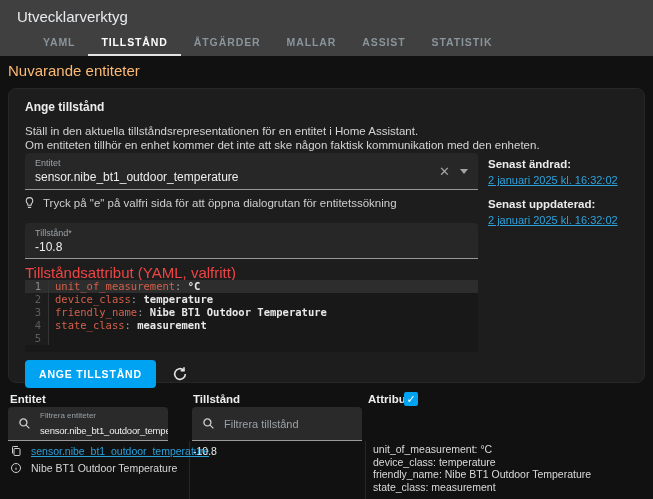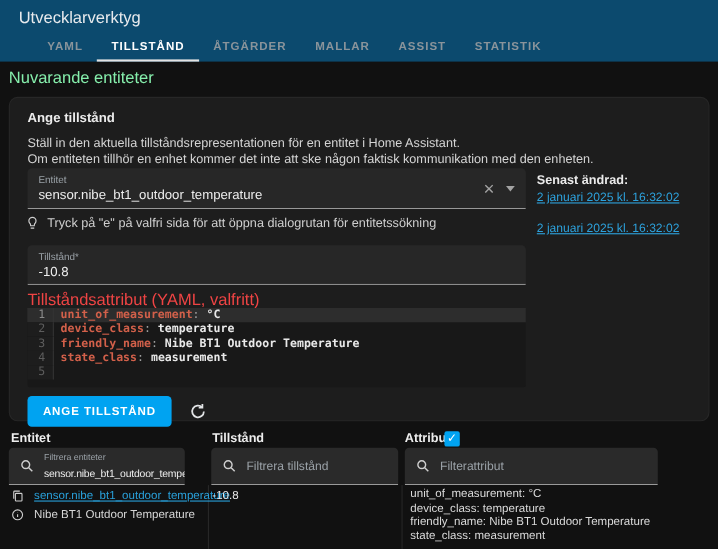--- a/index.html
+++ b/index.html
@@ -1,29 +1,29 @@
 <!DOCTYPE html>
 <html><head>
 <meta charset="utf-8">
 <style>
   * { margin:0; padding:0; box-sizing:border-box; }
   html,body { background:#111; }
   body { font-family:"Liberation Sans", sans-serif; }
   .screen { position:relative; width:653px; height:499px; background:#111111; overflow:hidden; }
 
   
-  .app-header { position:absolute; left:0; top:0; width:653px; height:56px; background:#0c4a6e; }
+  .app-header { position:absolute; left:0; top:0; width:653px; height:56px; background:#404040; }
   .app-title { position:absolute; left:17px; top:8px; font-size:15px; color:#e8eaed; }
   .tabs { position:absolute; left:30px; bottom:0; display:flex; }
   .tab { height:26px; padding:0 13px; display:flex; align-items:center; font-size:10.5px; font-weight:bold;
          letter-spacing:0.9px; color:#8a949b; border-bottom:2px solid transparent; cursor:pointer; }
   .tab.active { color:#ffffff; border-bottom-color:#e3e3e3; }
 
   
-  .page-heading { position:absolute; left:8px; top:62px; font-size:15px; color:#86efac; }
+  .page-heading { position:absolute; left:8px; top:62px; font-size:15px; color:#fdba74; }
 
   
   .card { position:absolute; left:8px; top:88px; width:637px; height:295px; background:#1d1d1d;
           border:1px solid #272727; border-radius:8px; }
   .card-title { position:absolute; left:16px; top:11px; font-size:12px; font-weight:bold; color:#ececec; }
   .card-desc { position:absolute; left:16px; top:36px; font-size:11.5px; line-height:13.5px; color:#d4d4d4; }
 
   .ha-field { position:absolute; left:16px; width:453px; height:37px; background:#272727;
               border-radius:4px 4px 0 0; border-bottom:1px solid #989898; cursor:text; }
   .ha-field .flabel { position:absolute; left:10px; top:5px; font-size:9px; color:#9aa1a7; }
@@ -42,21 +42,21 @@
   .attr-label { position:absolute; left:16px; top:175px; font-size:15px; color:#ef4444;text-align:center; }
 
   .editor { position:absolute; left:16px; top:191px; width:453px; height:72px; background:#181818;
             font-family:"DejaVu Sans Mono", monospace; font-size:10.5px; border-radius:2px; cursor:text; }
   .code-line { display:flex; height:13px; line-height:13px; }
   .code-line .gut { width:24px; flex:0 0 24px; text-align:right; padding-right:7px; color:#5d5d5d;
                     background:#1d1d1d; border-right:1px solid #343434; }
   .code-line .code { padding-left:6px; white-space:pre; }
   .code-line.active { background:#2d2d2d; }
   .code-line.active .gut { background:#2d2d2d; color:#8a8a8a; }
-  .yaml-key { color:#d2604a; font-weight:bold; }
+  .yaml-key { color:#d2604a; font-weight:normal; }
   .yaml-sep { color:#9e9e9e; }
   .yaml-val { color:#e8e8e8; font-weight:bold; }
 
   .btn-row { position:absolute; left:16px; top:271px; display:flex; align-items:center; gap:16px; }
   .primary-btn { background:#00a3f1; color:#ffffff; font-size:10.5px; font-weight:bold; letter-spacing:0.8px;
                  border:none; border-radius:4px; height:28px; padding:0 14px; cursor:pointer;
                  font-family:"Liberation Sans", sans-serif; }
   .refresh-btn { color:#e1e3e5; cursor:pointer; display:flex; align-items:center; }
 
   .meta-block { position:absolute; left:479px; top:69px; }
@@ -175,20 +175,21 @@
           <path d="M20 12a8 8 0 1 1-2.3-5.6"></path>
           <path d="M18 2v5h-5" stroke-width="2.4" fill="none"></path>
         </svg>
       </span>
     </div>
 
     <div class="meta-block">
       <div class="meta-label">Senast ändrad:</div>
       <span class="meta-link">2 januari 2025 kl. 16:32:02</span>
       <div class="meta-gap"></div>
+      <div class="meta-label">Senast uppdaterad:</div>
       <span class="meta-link">2 januari 2025 kl. 16:32:02</span>
     </div>
   </div>
 
   <div class="col-header hdr-entity">Entitet</div>
   <div class="col-header hdr-state">Tillstånd</div>
   <div class="col-header hdr-attr">Attribut</div>
   <div class="attr-checkbox">✓</div>
 
   <div class="filter-box fb-1">
@@ -203,27 +204,20 @@
   </div>
 
   <div class="filter-box fb-2">
     <svg class="mag" width="13" height="13" viewBox="0 0 24 24" fill="none" stroke="currentColor" stroke-width="2.4">
       <circle cx="10" cy="10" r="6.5"></circle>
         <path d="M15 15l6 6"></path>
     </svg>
     <input type="text" placeholder="Filtrera tillstånd" style="">
   </div>
 
-  <div class="filter-box fb-3">
-    <svg class="mag" width="13" height="13" viewBox="0 0 24 24" fill="none" stroke="currentColor" stroke-width="2.4">
-      <circle cx="10" cy="10" r="6.5"></circle>
-        <path d="M15 15l6 6"></path>
-    </svg>
-    <input type="text" placeholder="Filterattribut" style="">
-  </div>
 
   <div class="col-divider div-1"></div>
   <div class="col-divider div-2"></div>
 
   <div class="row-entity-line">
     <span class="icon-btn">
       <svg width="12" height="12" viewBox="0 0 24 24" fill="none" stroke="currentColor" stroke-width="2">
         <rect x="8" y="7" width="12" height="14" rx="1.5"></rect>
         <path d="M5 17V4.5A1.5 1.5 0 0 1 6.5 3H16"></path>
       </svg>

